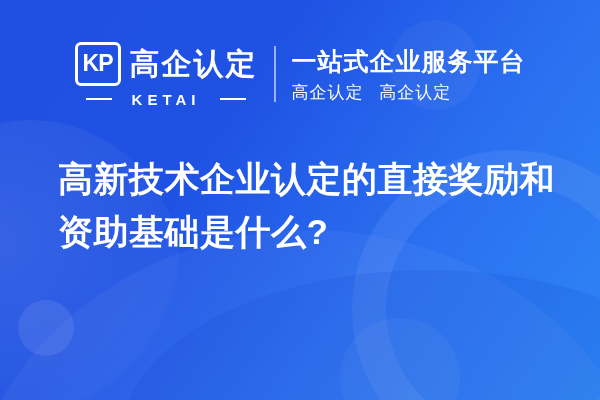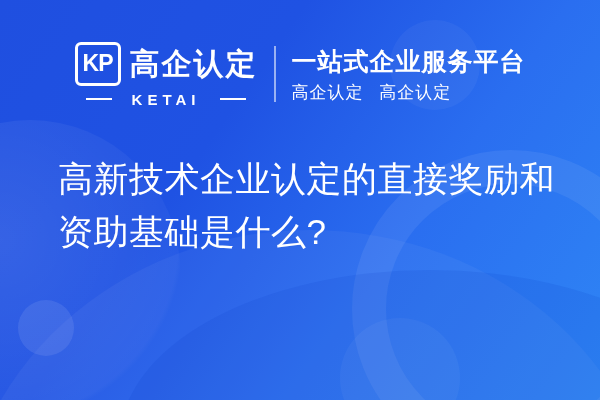--- a/index.html
+++ b/index.html
@@ -184,21 +184,21 @@
   }
 
   
   .title {
     position: absolute;
     left: 58px;
     top: 152px;
     width: 500px;
     color: #ffffff;
     font-size: 35px;
-    font-weight: normal;
+    font-weight: bold;
     line-height: 1.52;
     letter-spacing: 0.5px;
   }
 </style>
 </head>
 <body>
 
 <div class="banner">
 
   <div class="deco deco-big-left"></div>

